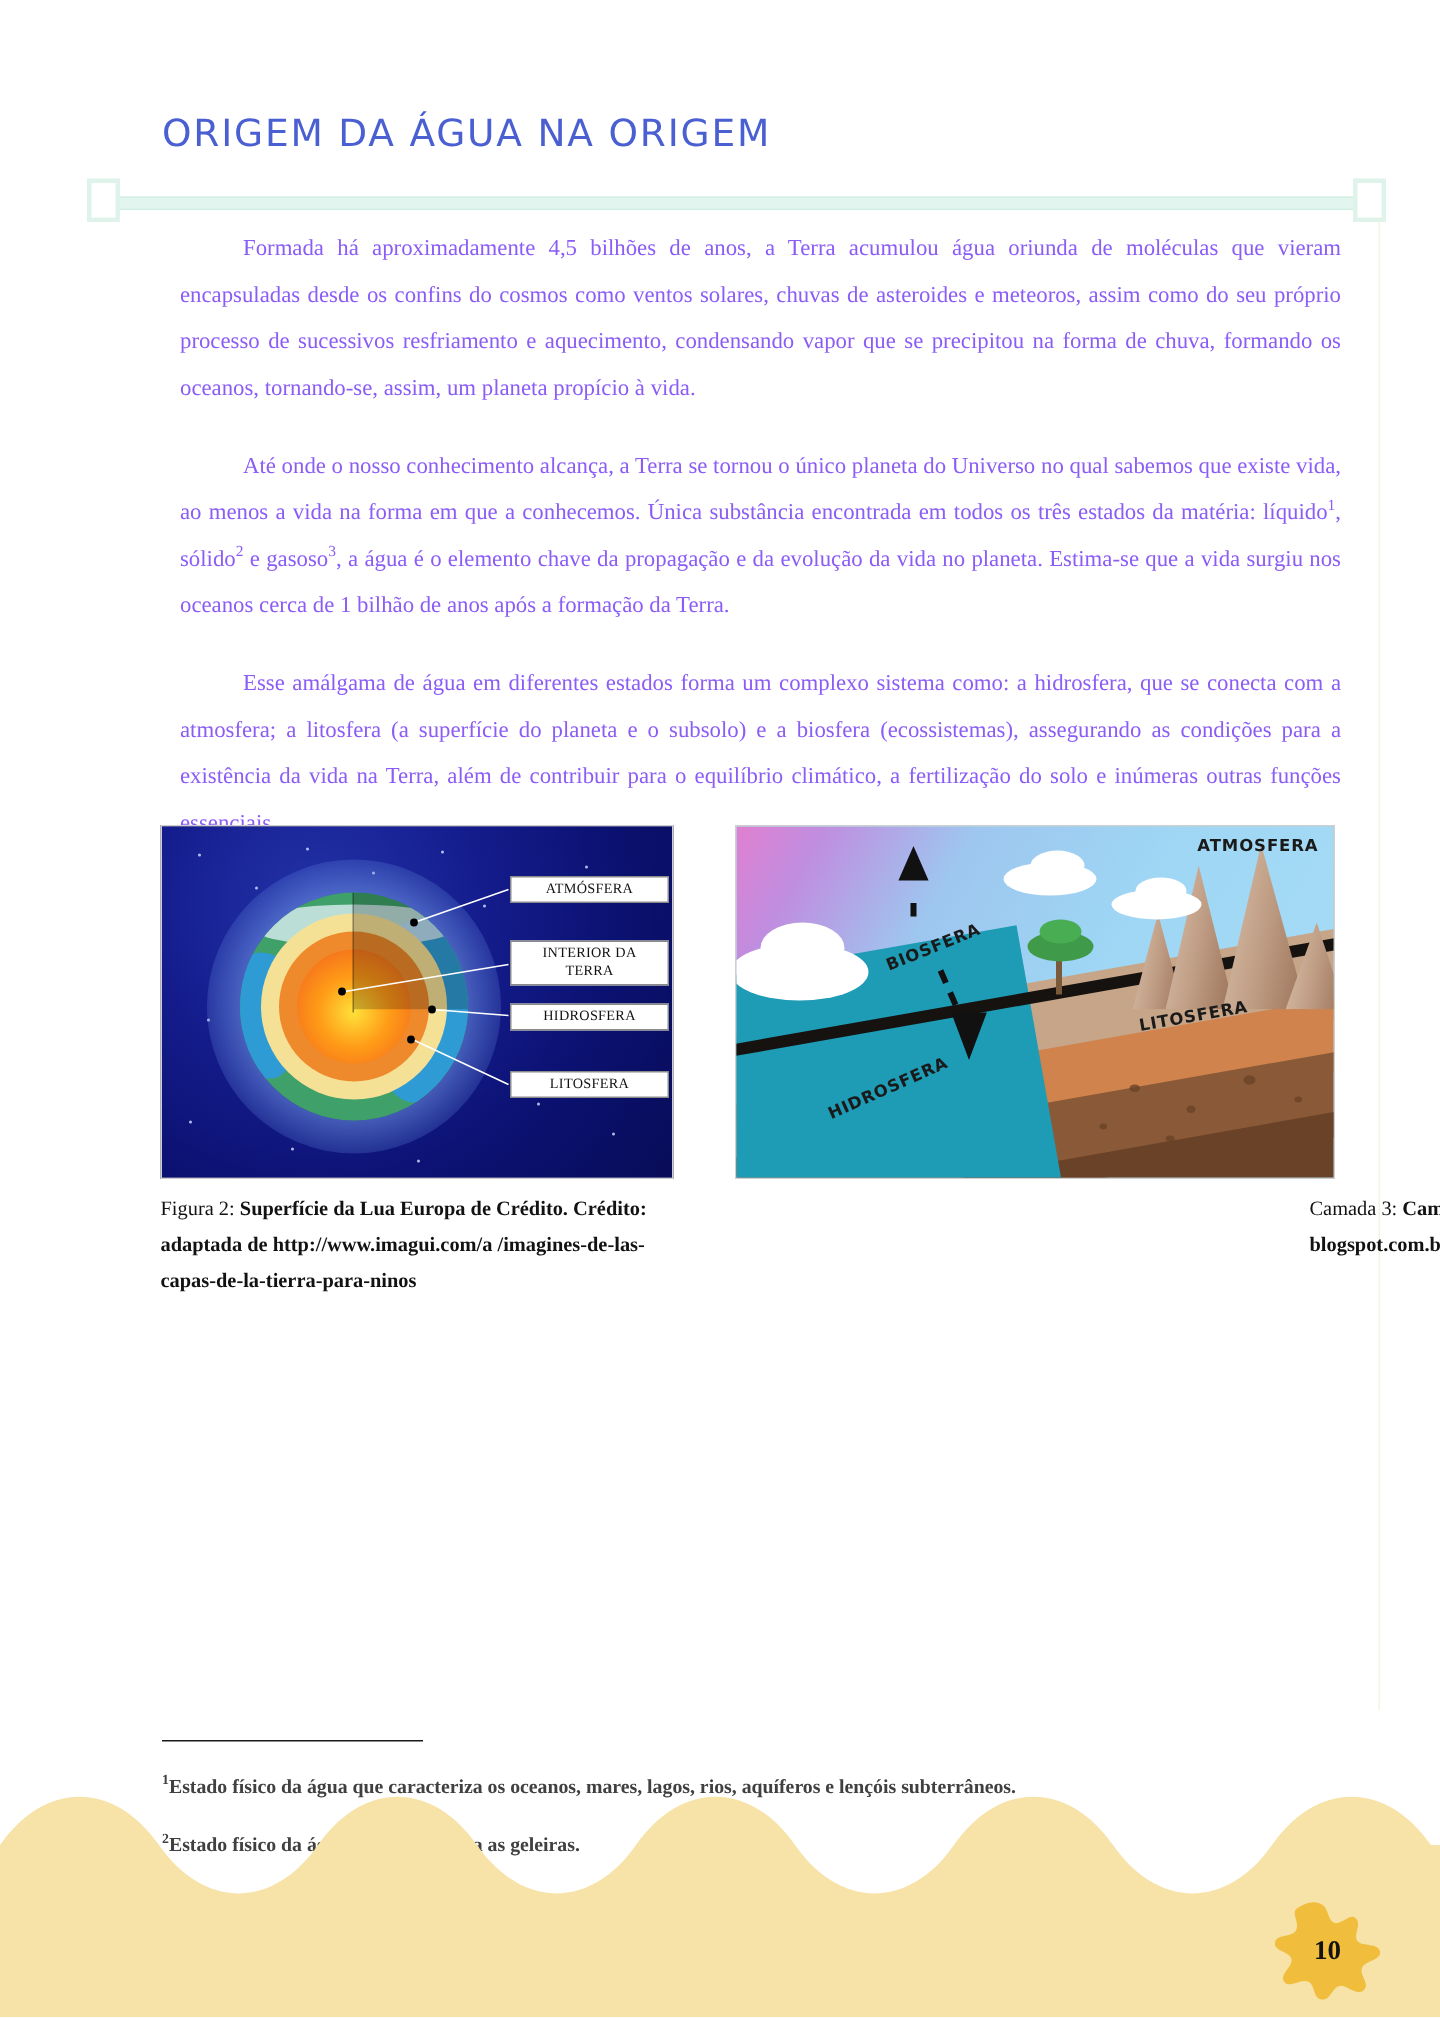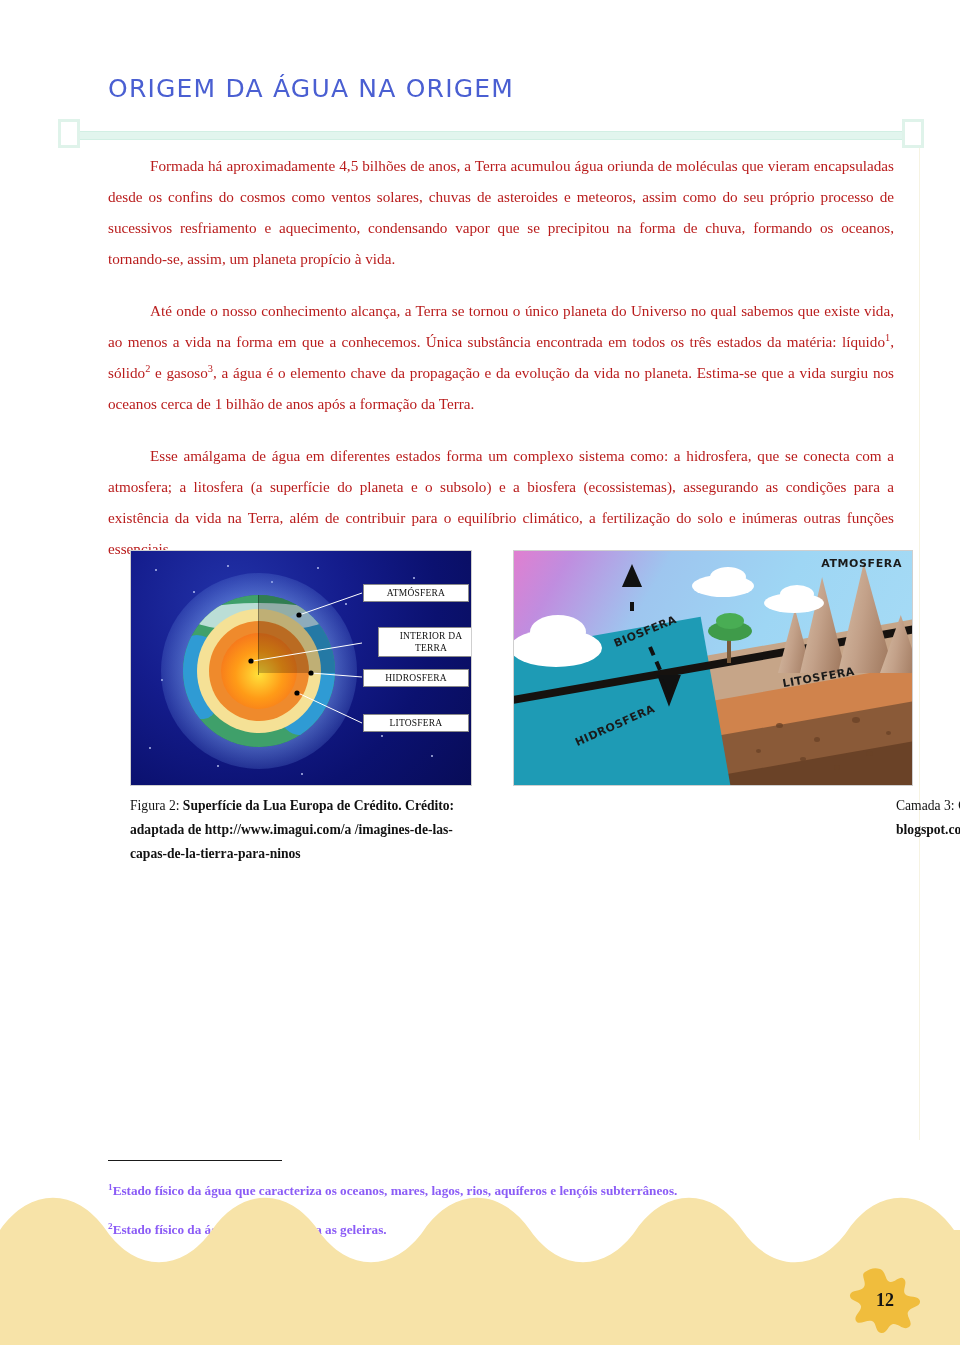--- a/index.html
+++ b/index.html
@@ -72,43 +72,43 @@
   .divider-box.right { right: 0; }
 
   
   .body-text {
     position: absolute;
     left: 108px;
     top: 150px;
     width: 786px;
   }
   .body-text p {
-    margin: 0 0 21px 0;
+    margin: 0 0 21px 12px;
     text-align: justify;
     text-indent: 42px;
     font-size: 15.2px;
     line-height: 31px;
-    color: #b91c1c;
+    color: #8b5cf6;
     font-family: "Liberation Serif", serif;
   }
   .body-text sup {
     font-size: 0.68em;
     vertical-align: super;
     line-height: 0;
   }
 
   
   .figures {
     position: absolute;
     left: 107px;
     top: 550px;
     width: 790px;
     height: 330px;
   }
-  .figure-block { position: absolute; top: 0; margin-left: 23px; }
+  .figure-block { position: absolute; top: 0; }
   .figure-block.fig2 { left: 0;   width: 295px; }
   .figure-block.fig3 { left: 383px; width: 400px; }
 
   .fig-frame {
     position: relative;
     overflow: hidden;
     border: 1px solid #cfcfcf;
     box-sizing: border-box;
   }
   .fig-frame.earth    { width: 342px; height: 236px; background: #0a0f6b; }
@@ -207,21 +207,21 @@
     font-family: "Liberation Serif", serif;
     font-size: 9.5px;
     letter-spacing: .2px;
     color: #111111;
     text-align: center;
     padding: 2px 6px;
     line-height: 12px;
     white-space: nowrap;
   }
   .fig-label.lbl-atm   { left: 232px; top: 33px;  width: 92px; }
-  .fig-label.lbl-int   { left: 247px; top: 76px;  width: 92px; white-space: normal; }
+  .fig-label.lbl-int   { left: 232px; top: 76px;  width: 92px; white-space: normal; }
   .fig-label.lbl-hid   { left: 232px; top: 118px; width: 92px; }
   .fig-label.lbl-lit   { left: 232px; top: 163px; width: 92px; }
 
   
   .sky {
     position: absolute; inset: 0;
     background: linear-gradient(120deg, #e07fd0 0%, #c08ddf 11%, #9ec6ef 30%, #9ed6f4 55%, #a9ddf6 100%);
   }
   .cloud {
     position: absolute;
@@ -317,21 +317,21 @@
     width: 174px;
     height: 1px;
     background: #1a1a1a;
     margin-bottom: 5px;
   }
   .fn-line {
     font-family: "Liberation Serif", serif;
     font-weight: bold;
     font-size: 13.2px;
     line-height: 19px;
-    color: #8b5cf6;
+    color: #404040;
     white-space: nowrap;
     margin-top: 20px;
   }
   .fn-line sup { font-size: .7em; vertical-align: super; line-height: 0; }
 
   
   .wave-band {
     position: absolute;
     left: 0; bottom: 0;
     width: 960px;
@@ -518,16 +518,16 @@
   </svg>
 
   <div class="page-badge">
     <svg width="90" height="70" viewBox="0 0 90 70">
       <path d="M40,4 C46,6 45,16 50,17 C55,18 60,10 64,14 C68,18 62,25 65,29
                C68,33 79,30 80,36 C81,42 70,42 68,47 C66,52 74,58 69,62
                C64,66 58,58 53,59 C48,60 47,69 41,68 C35,67 37,58 32,56
                C27,54 19,61 16,56 C13,51 22,46 21,41 C20,36 9,36 10,30
                C11,24 21,27 24,22 C27,17 20,10 25,7 C30,4 34,2 40,4 Z" fill="#f0bd3d"></path>
     </svg>
-    <div class="page-number">12</div>
+    <div class="page-number">10</div>
   </div>
 
 </div>
 
 </body></html>

